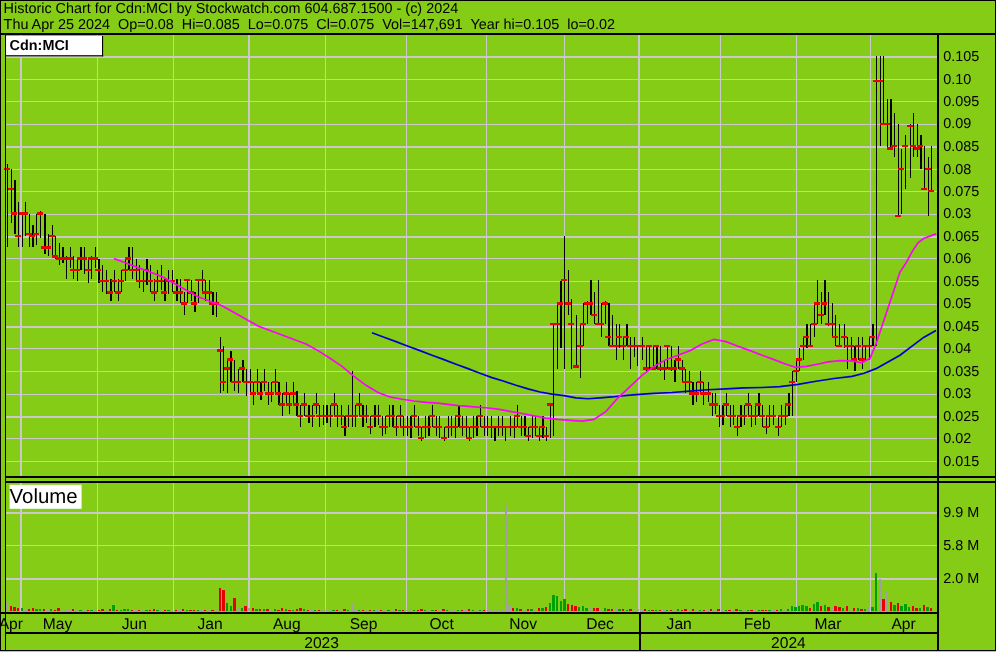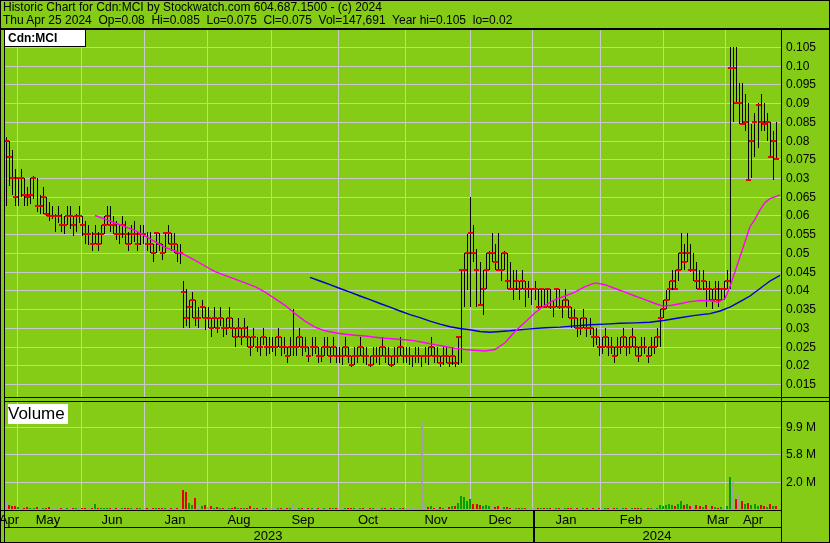--- a/index.html
+++ b/index.html
@@ -879,20 +879,20 @@
       <div class="mlab" style="left: 48px;">May</div>
       <div class="mlab" style="left: 112px;">Jun</div>
       <div class="mlab" style="left: 175px;">Jan</div>
       <div class="mlab" style="left: 239px;">Aug</div>
       <div class="mlab" style="left: 303px;">Sep</div>
       <div class="mlab" style="left: 368px;">Oct</div>
       <div class="mlab" style="left: 436px;">Nov</div>
       <div class="mlab" style="left: 500px;">Dec</div>
       <div class="mlab" style="left: 566px;">Jan</div>
       <div class="mlab" style="left: 631px;">Feb</div>
-      <div class="mlab" style="left: 718px;">Mar</div>
+      <div class="mlab" style="left: 690px;">Mar</div>
       <div class="mlab" style="left: 753px;">Apr</div>
     </div>
   <div id="year-labels">
       <div class="yrlab" style="left: 268px;">2023</div>
       <div class="yrlab" style="left: 657px;">2024</div>
     </div>
 </div>
 
 </body></html>

